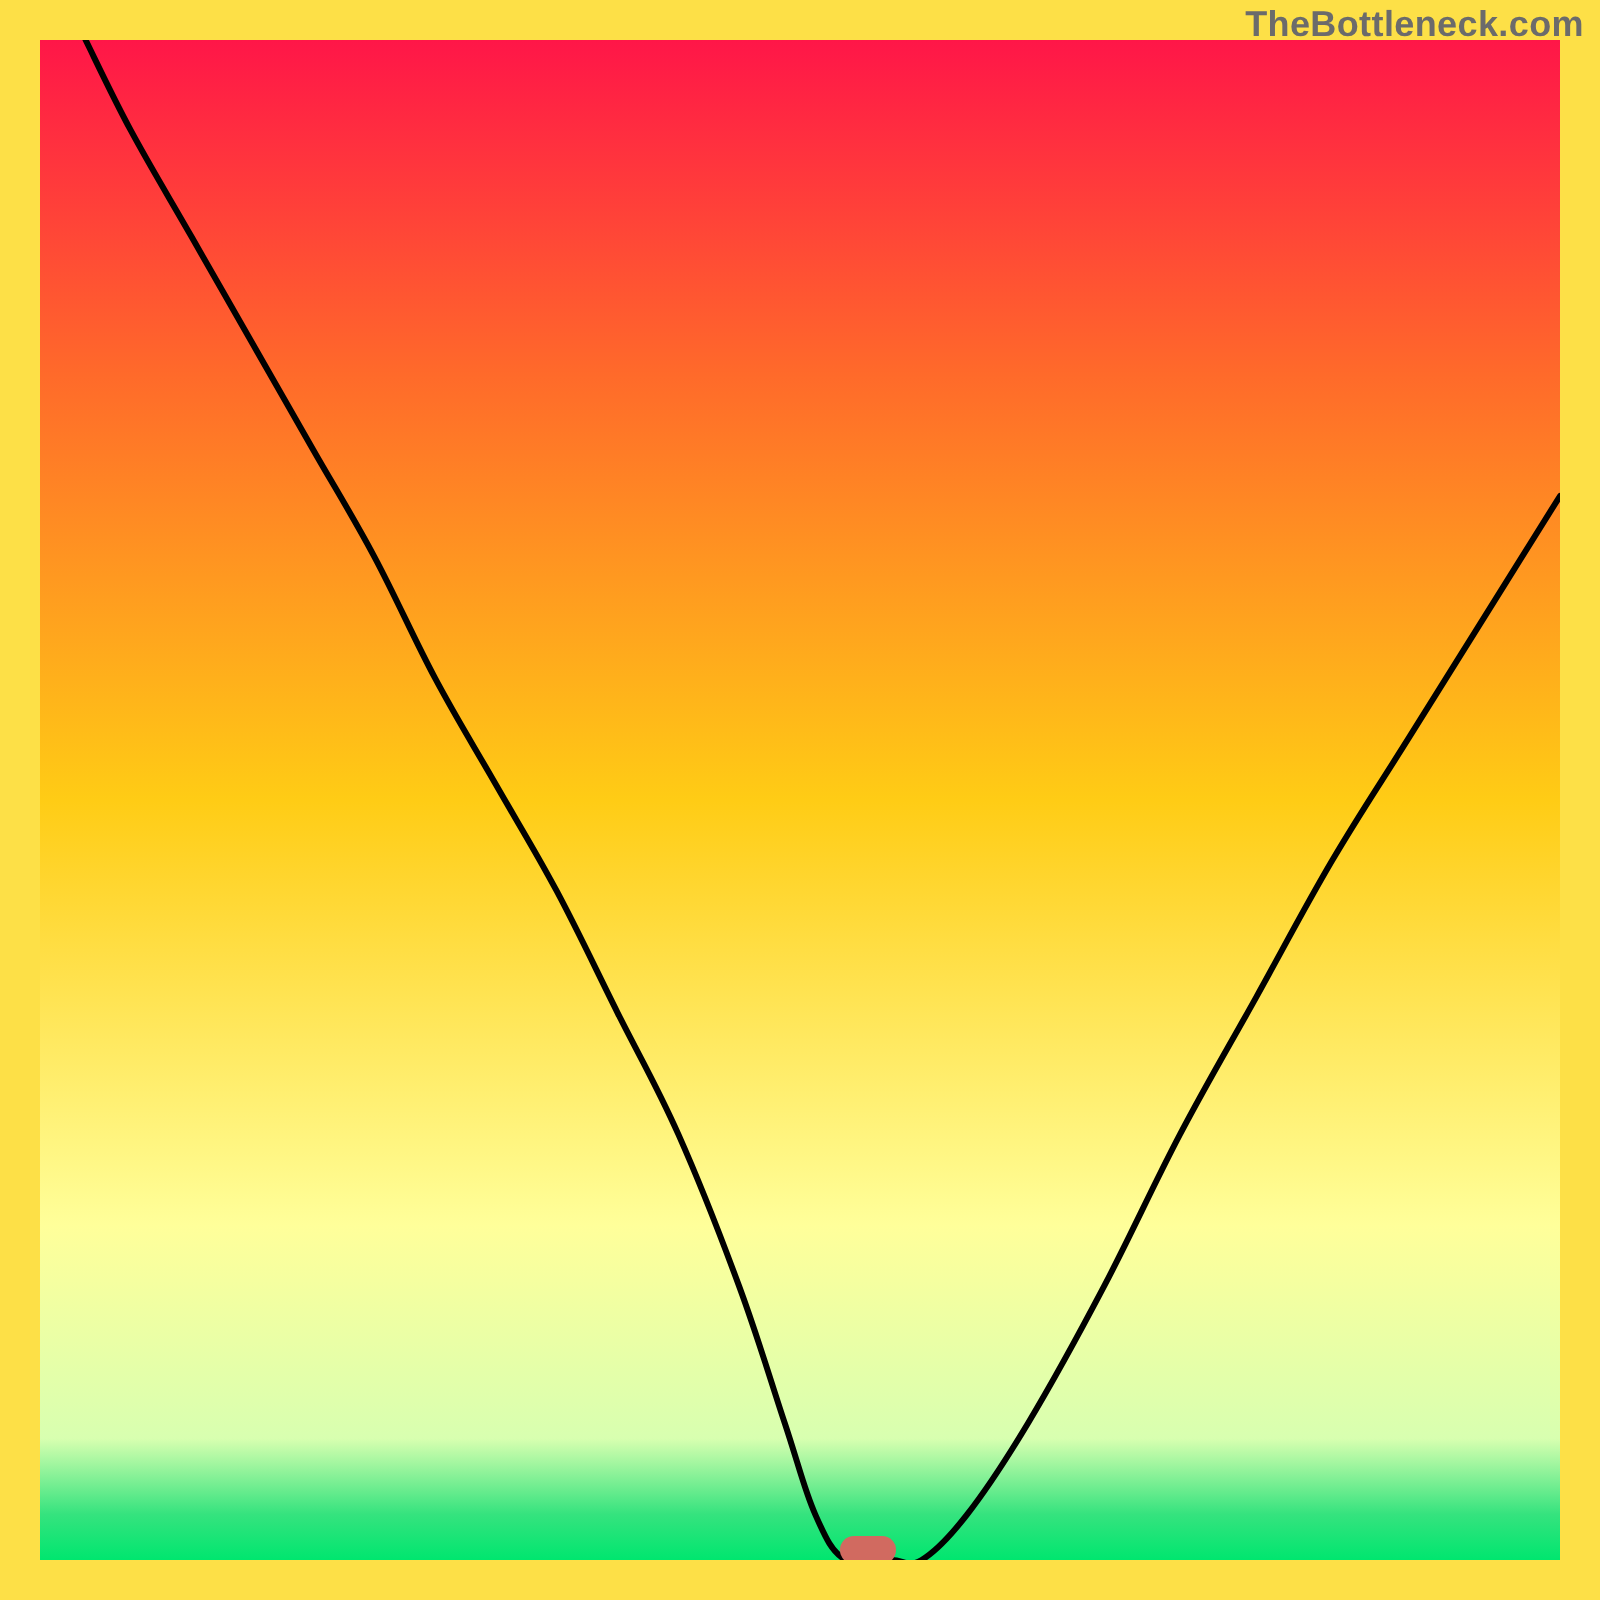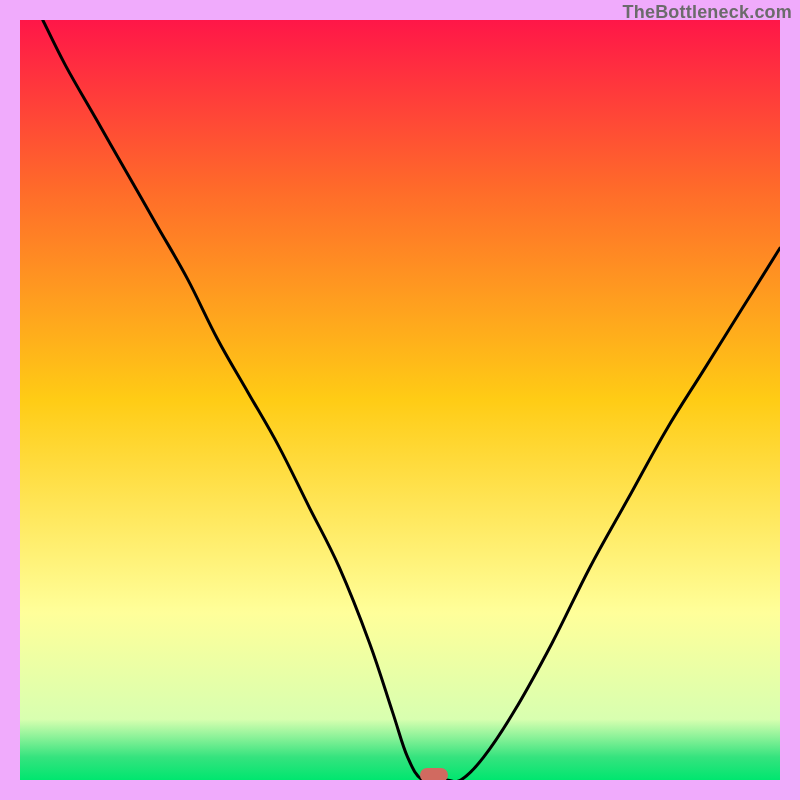--- a/index.html
+++ b/index.html
@@ -9,21 +9,21 @@
     height: 800px;
     background: #000;
     overflow: hidden;
   }
   .frame {
     position: absolute;
     left: 0;
     top: 0;
     width: 800px;
     height: 800px;
-    background: #f0abfc;
+    background: #fde047;
   }
   .plot-area {
     position: absolute;
     left: 20px;
     top: 20px;
     width: 760px;
     height: 760px;
     overflow: hidden;
   }
   .plot-svg {

